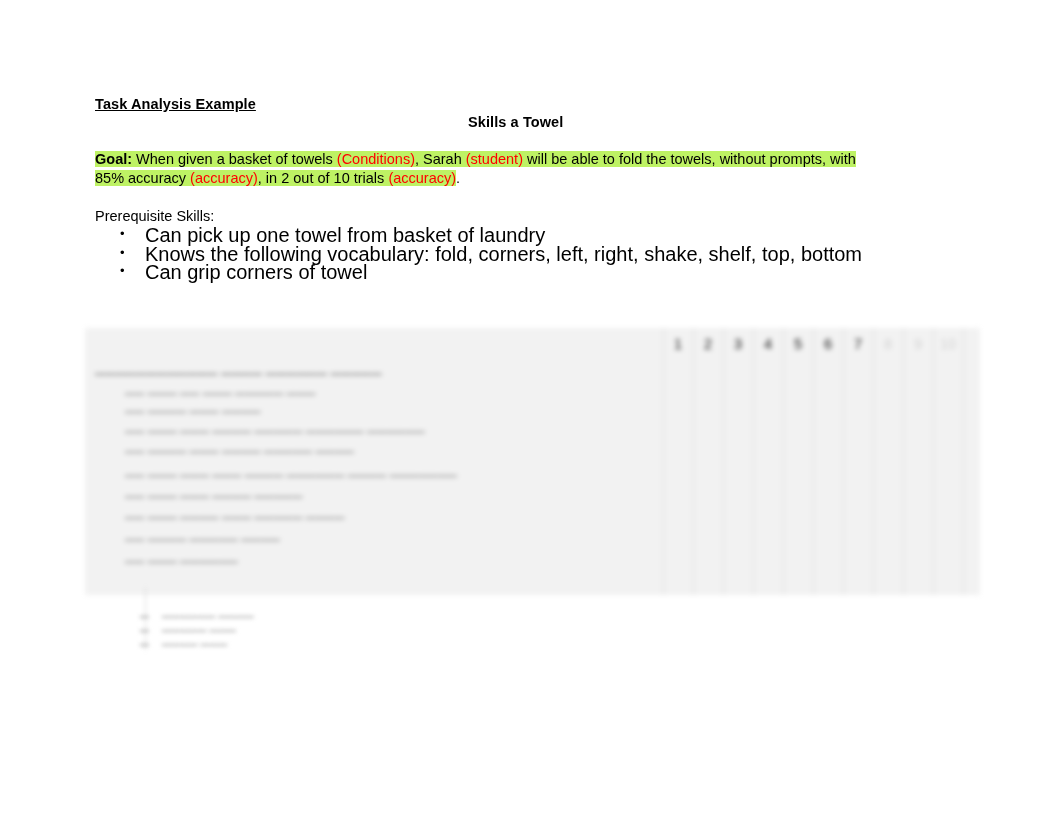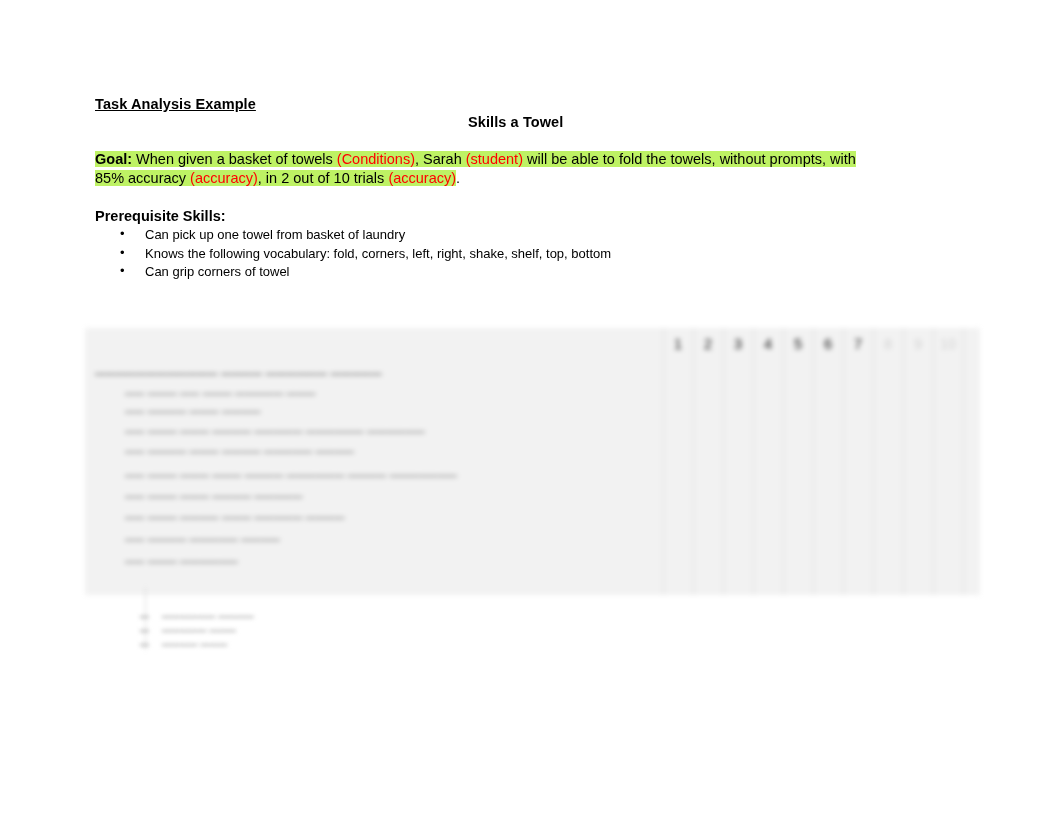--- a/index.html
+++ b/index.html
@@ -64,31 +64,31 @@
   .tag {
     color: #ff0000;
   }
 
   
   .prereq-heading {
     position: absolute;
     left: 95px;
     top: 208px;
     font-size: 14.5px;
-    font-weight: bold;
+    font-weight: normal;
     white-space: nowrap;
   }
   .prereq-list {
     position: absolute;
     left: 118px;
     top: 226px;
     margin: 0;
     padding: 0;
     list-style: none;
-    font-size: 13px;
+    font-size: 20px;
     line-height: 18.6px;
   }
   .prereq-list li {
     position: relative;
     padding-left: 27px;
     white-space: nowrap;
   }
   .prereq-list li::before {
     content: "\2022";
     position: absolute;

